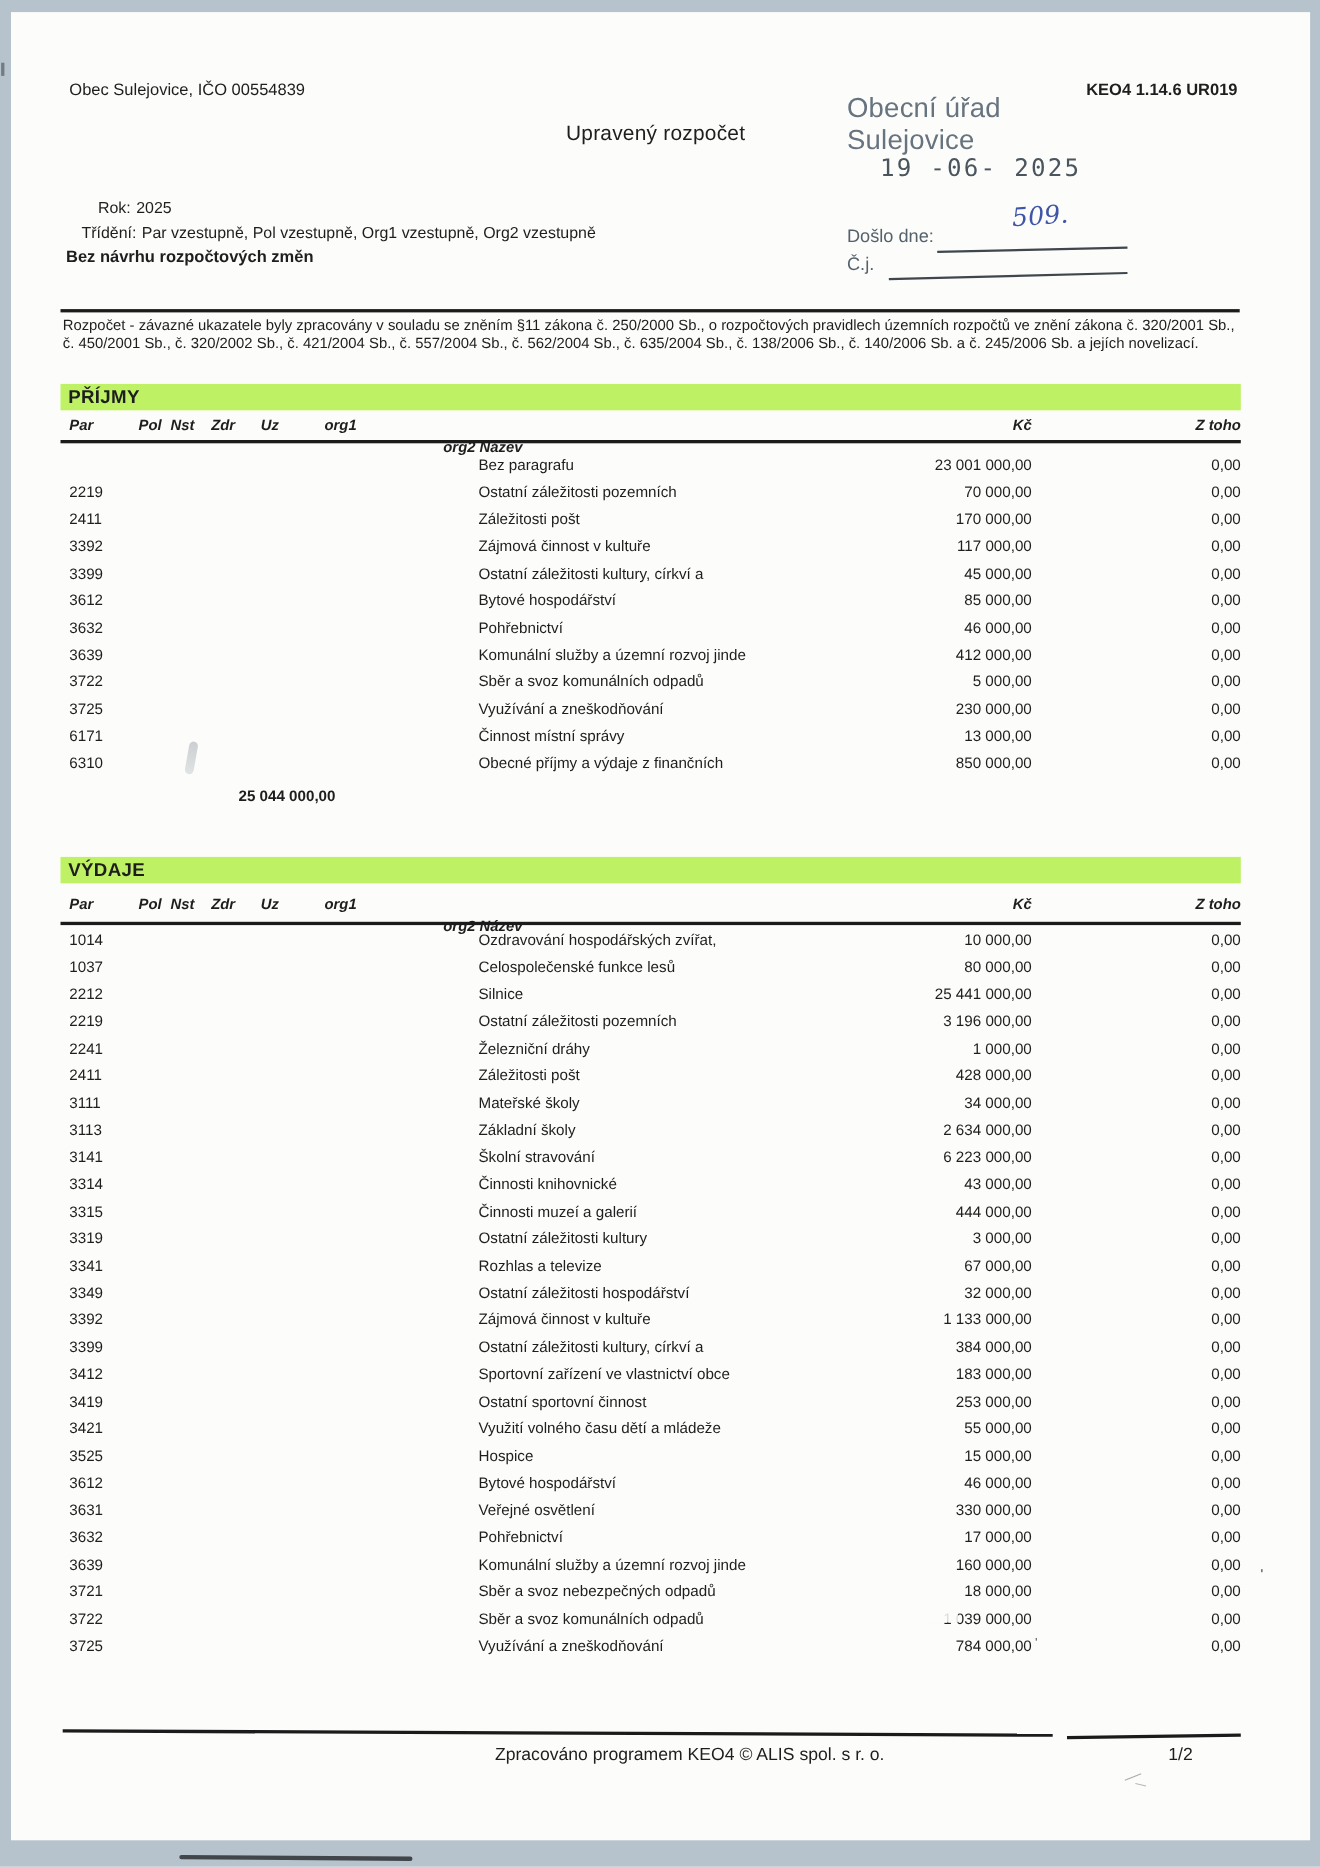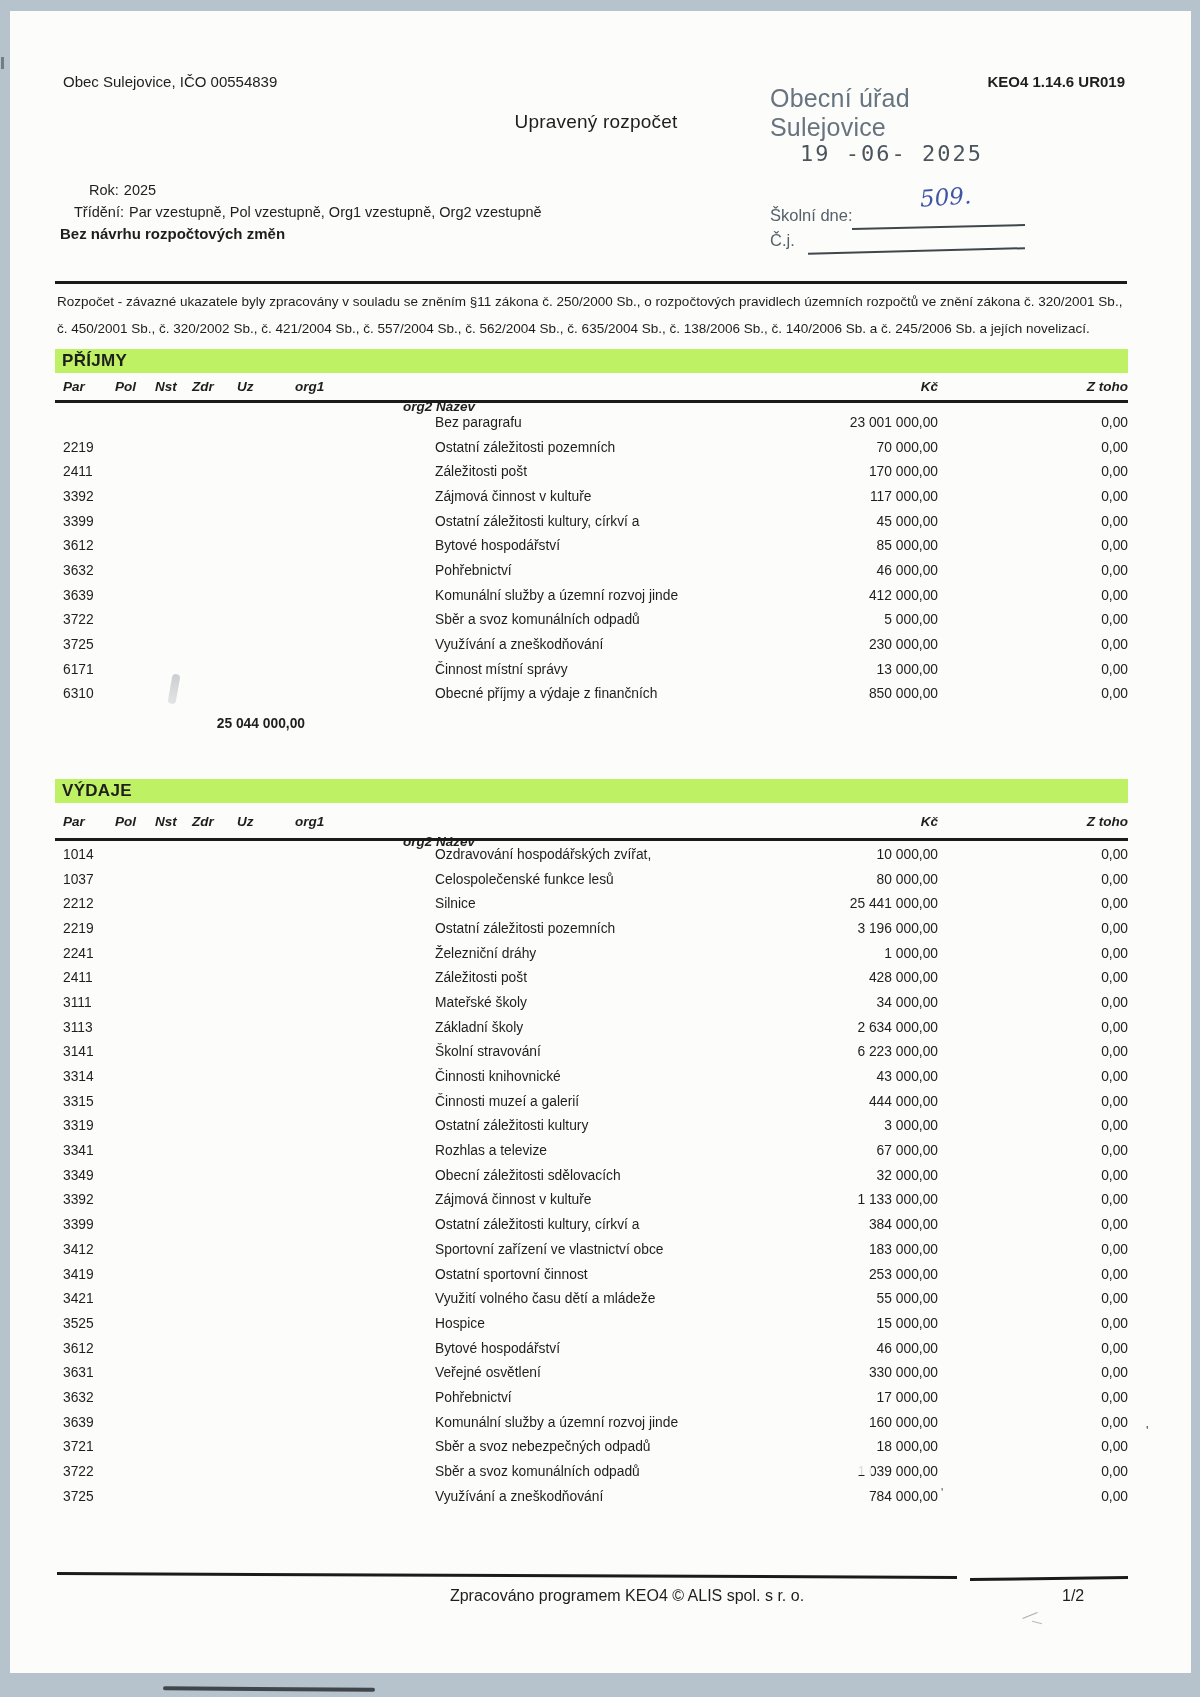--- a/index.html
+++ b/index.html
@@ -33,37 +33,37 @@
   .pen-line-2{left:808px;top:250px;width:217px;transform:rotate(-1.5deg);}
 
   
   .meta-rok{left:89px;top:182px;font-size:14.5px;}
   .meta-trideni{left:74px;top:204px;font-size:14.5px;}
   .meta-note{left:60px;top:225px;font-size:15px;font-weight:bold;}
   .lbl{margin-right:5px;}
 
   .hline{background:#1b1b1b;height:2.5px;}
   .line-top{left:55px;top:281px;width:1072px;}
-  .legal{left:57px;top:288px;width:1074px;font-size:13.5px;line-height:27px;}
+  .legal{left:57px;top:288px;width:1074px;font-size:13.5px;line-height:16px;}
 
   
   .bar{left:55px;width:1073px;height:24px;background:#bef264;font-size:17px;font-weight:bold;line-height:24px;padding-left:7px;box-sizing:border-box;letter-spacing:.3px;}
   .bar-prijmy{top:349px;}
   .bar-vydaje{top:779px;}
   .thead{left:55px;width:1073px;height:18px;font-size:13.5px;font-weight:bold;font-style:italic;display:flex;}
   .thead-prijmy{top:379px;}
   .thead-vydaje{top:814px;}
   .line-prijmy{left:55px;top:400px;width:1073px;}
   .line-vydaje{left:55px;top:838px;width:1073px;}
   .rows{left:55px;width:1073px;}
   .rows-prijmy{top:410px;}
   .rows-vydaje{top:842px;}
   .trow{display:flex;height:24.7px;align-items:center;font-size:13.8px;}
   .c-par{width:52px;padding-left:8px;box-sizing:border-box;}
-  .c-pol{width:40px;padding-left:8px;box-sizing:border-box;}
+  .c-pol{width:40px;padding-left:8px;box-sizing:border-box;text-align:right;}
   .c-nst{width:38px;padding-left:8px;box-sizing:border-box;}
   .c-zdr{width:40px;padding-left:7px;box-sizing:border-box;}
   .c-uz{width:45px;padding-left:12px;box-sizing:border-box;}
   .c-org1{width:120px;padding-left:25px;box-sizing:border-box;}
   .c-name{flex:1;padding-left:45px;box-sizing:border-box;}
   .thead .c-name{padding-left:13px;margin-top:20px;}
   .c-kc{width:250px;text-align:right;}
   .c-ztoho{width:190px;text-align:right;}
   .total-row{left:55px;top:716px;width:1073px;display:flex;align-items:center;font-weight:bold;}
   .total-label{flex:1;padding-left:2px;font-size:14.5px;}
@@ -92,21 +92,21 @@
 
 <div class="paper"></div>
 
 <div class="abs org-line">Obec Sulejovice, IČO 00554839</div>
 <div class="abs keo-line">KEO4 1.14.6 UR019</div>
 <div class="abs doc-title">Upravený rozpočet</div>
 
 <div class="abs stamp-office">Obecní úřad Sulejovice</div>
 <div class="abs stamp-date">19 -06- 2025</div>
 <div class="abs stamp-handwritten">509.</div>
-<div class="abs stamp-label doslo-label">Školní dne:</div>
+<div class="abs stamp-label doslo-label">Došlo dne:</div>
 <div class="abs pen-line pen-line-1"></div>
 <div class="abs stamp-label cj-label">Č.j.</div>
 <div class="abs pen-line pen-line-2"></div>
 
 <div class="abs meta-rok">
   <span class="lbl">Rok:</span><span>2025</span>
 </div>
 <div class="abs meta-trideni">
   <span class="lbl">Třídění:</span><span>Par vzestupně, Pol vzestupně, Org1 vzestupně, Org2 vzestupně</span>
 </div>
@@ -448,21 +448,21 @@
     <span class="c-ztoho">0,00</span>
   </div>
 
   <div class="trow">
     <span class="c-par">3349</span>
     <span class="c-pol"></span>
     <span class="c-nst"></span>
     <span class="c-zdr"></span>
     <span class="c-uz"></span>
     <span class="c-org1"></span>
-    <span class="c-name">Obecní záležitosti sdělovacích</span>
+    <span class="c-name">Ostatní záležitosti hospodářství</span>
     <span class="c-kc">32 000,00</span>
     <span class="c-ztoho">0,00</span>
   </div>
 
   <div class="trow">
     <span class="c-par">3392</span>
     <span class="c-pol"></span>
     <span class="c-nst"></span>
     <span class="c-zdr"></span>
     <span class="c-uz"></span>

